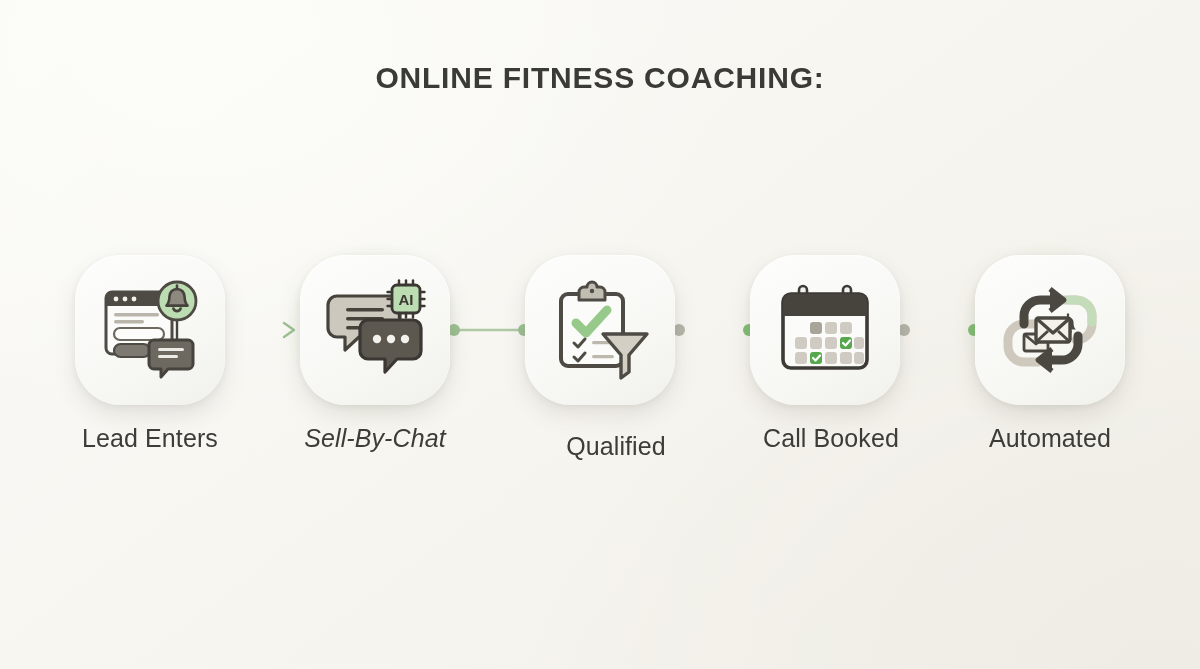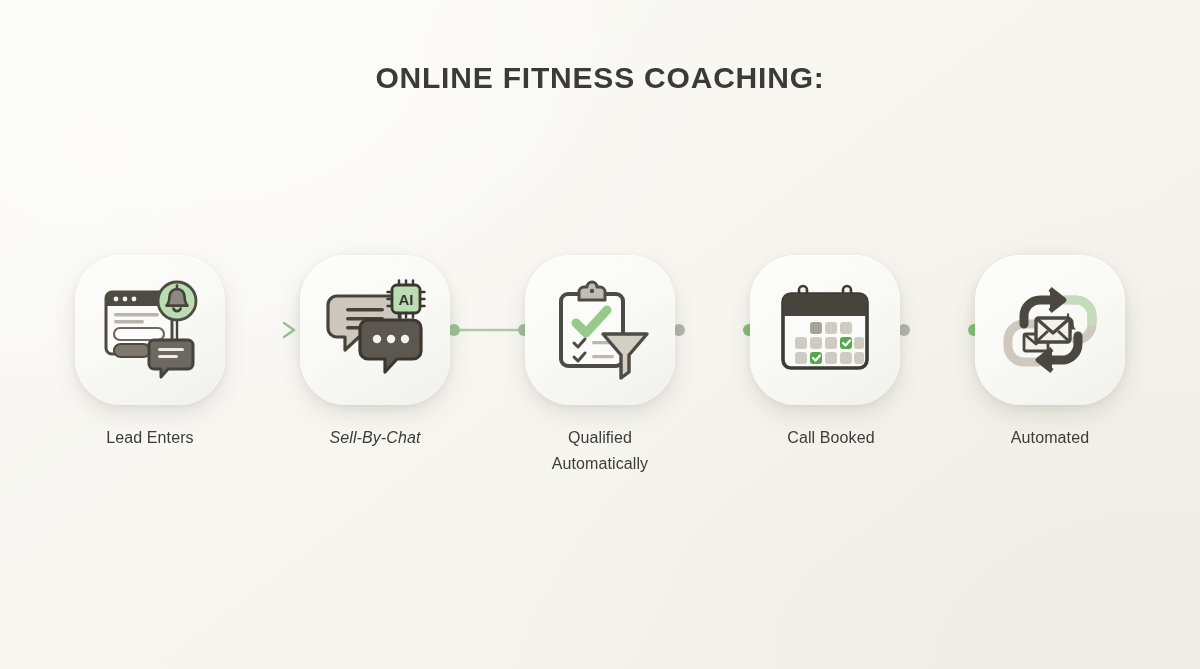--- a/index.html
+++ b/index.html
@@ -85,21 +85,21 @@
   }
   .conn svg { display: block; overflow: visible; }
 
   
   .label {
     position: absolute;
     top: 425px;
     width: 250px;
     text-align: center;
     color: #3c3c38;
-    font-size: 16px;
+    font-size: 25px;
     line-height: 26px;
     letter-spacing: 0.1px;
   }
   .label .lline { display: block; white-space: pre; }
 </style>
 </head>
 <body>
 
 <div id="canvas">
 
@@ -310,23 +310,22 @@
   </div>
 
   <div class="label" style="left:25px;">
     <span class="lline">Lead Enters</span>
   </div>
 
   <div class="label" style="left:250px;font-style:italic;">
     <span class="lline">Sell-By-Chat</span>
   </div>
 
-  <div class="label" style="left:475px;">
+  <div class="label" style="left:491px;margin-top:8px;">
     <span class="lline">Qualified</span>
-    <span class="lline">Automatically</span>
   </div>
 
   <div class="label" style="left:706px;">
     <span class="lline">Call Booked</span>
   </div>
 
   <div class="label" style="left:925px;">
     <span class="lline">Automated</span>
   </div>
 

